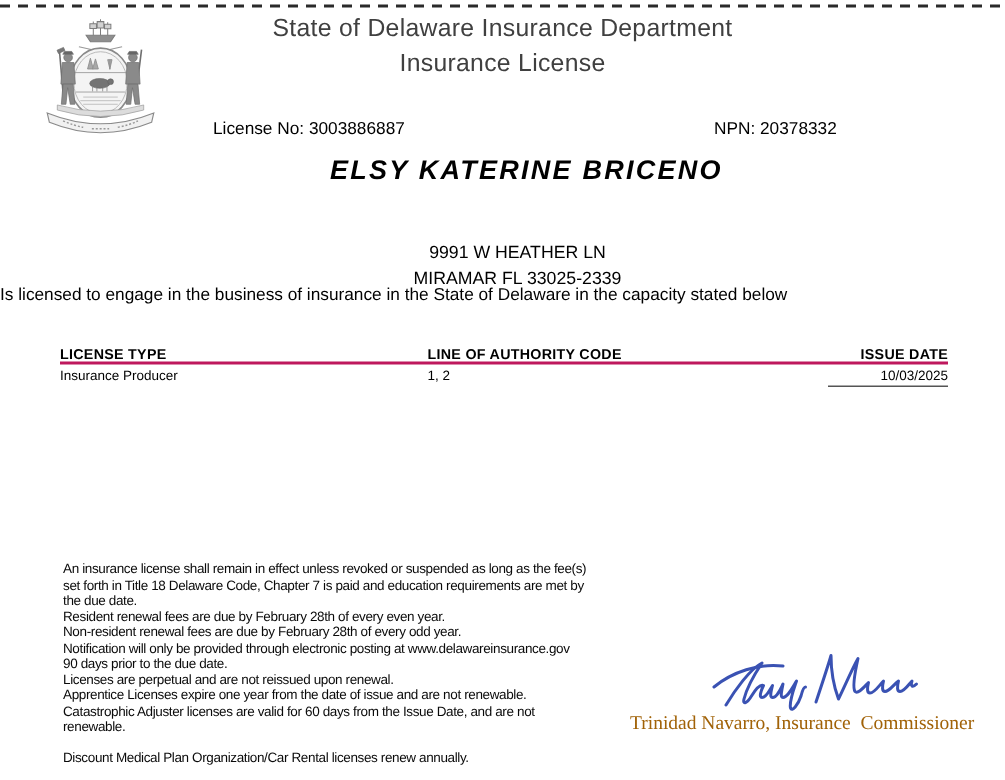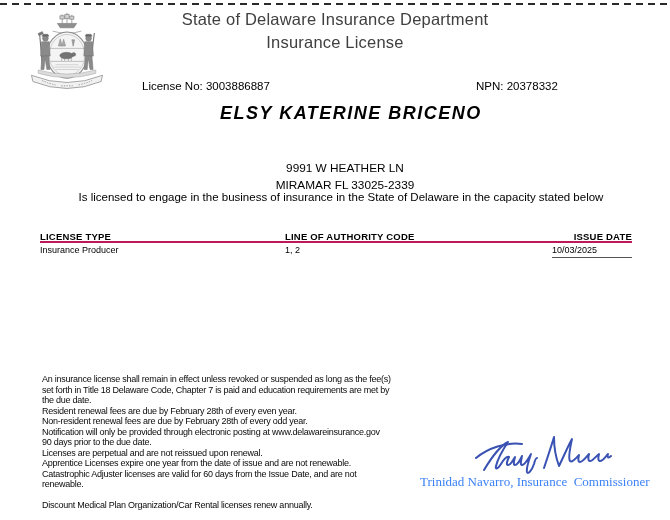--- a/index.html
+++ b/index.html
@@ -28,47 +28,47 @@
     position: absolute; left: 220px; top: 103px;
     font-size: 18px; font-weight: bold; font-style: italic;
     letter-spacing: 1.5px; white-space: nowrap;
   }
   .address-block {
     position: absolute; left: 20px; right: 0; top: 160px;
     text-align: center; font-size: 11.8px; line-height: 16.5px;
   }
   .capacity-line {
     position: absolute; left: 0; right: 16px; top: 191px;
-    text-align: center; font-size: 11.5px; padding-left: 28px;
+    text-align: left; font-size: 11.5px;
   }
   .lic-table { position: absolute; left: 40px; top: 231px; width: 592px; }
   .lic-table .hdr {
     position: relative; height: 12px;
     border-bottom: 2px solid #be185d;
     font-size: 9.5px; font-weight: bold; letter-spacing: 0.2px;
   }
   .lic-table .hdr .h1 { position: absolute; left: 0; top: 0; }
   .lic-table .hdr .h2 { position: absolute; left: 245px; top: 0; }
   .lic-table .hdr .h3 { position: absolute; right: 0; top: 0; }
   .lic-table .row { position: relative; height: 14px; font-size: 9px; margin-top: 2px; }
   .lic-table .row .c1 { position: absolute; left: 0; top: 0; }
   .lic-table .row .c2 { position: absolute; left: 245px; top: 0; }
   .lic-table .row .c3 {
-    position: absolute; right: 0; top: 0; width: 80px; text-align: left;
+    position: absolute; right: 0; top: 0; width: 80px; text-align: right;
     padding-bottom: 2px; border-bottom: 1px solid #555;
   }
   .conditions {
     position: absolute; left: 42px; top: 374px; width: 400px;
     font-size: 9px; line-height: 10.5px; letter-spacing: -0.25px;
     white-space: nowrap; color: #0a0a0a;
   }
   .sig-svg { position: absolute; left: 474px; top: 430px; width: 142px; height: 46px; }
   .sig-caption {
     position: absolute; left: 420px; top: 474px;
-    font-family: "Liberation Serif", serif; font-size: 13px; color: #3b82f6;
+    font-family: "Liberation Serif", serif; font-size: 13px; color: #a16207;
     white-space: pre;
   }
 </style>
 </head>
 <body>
 
 <div class="page">
 
   <div class="dashed-top"></div>
 

